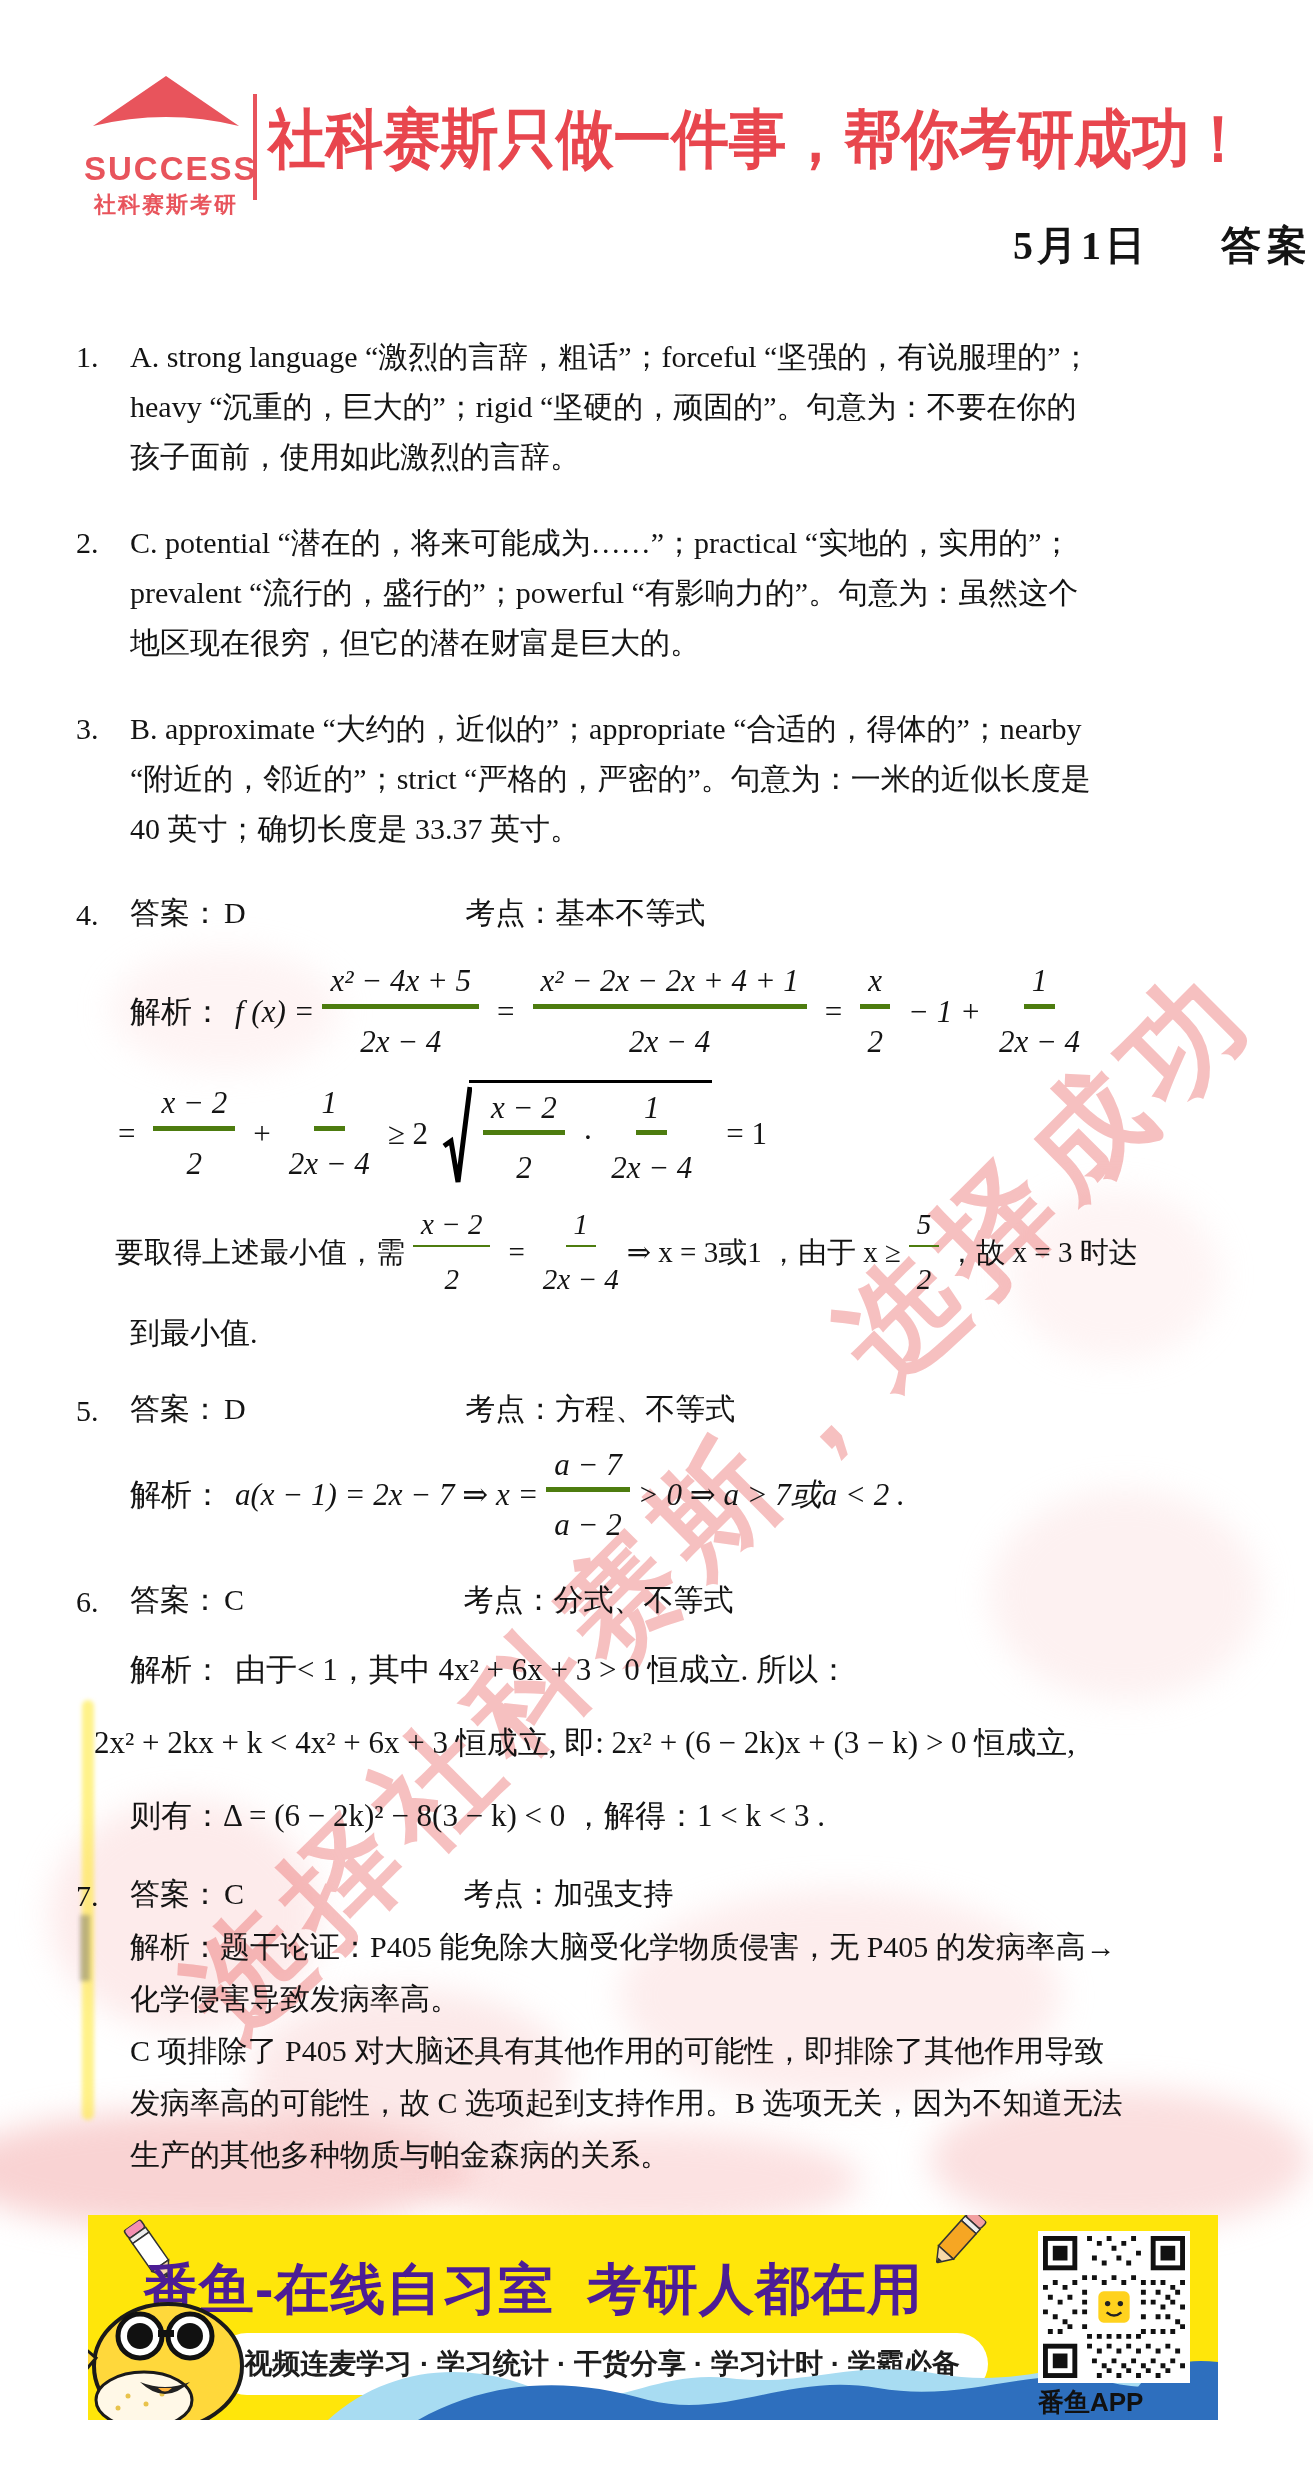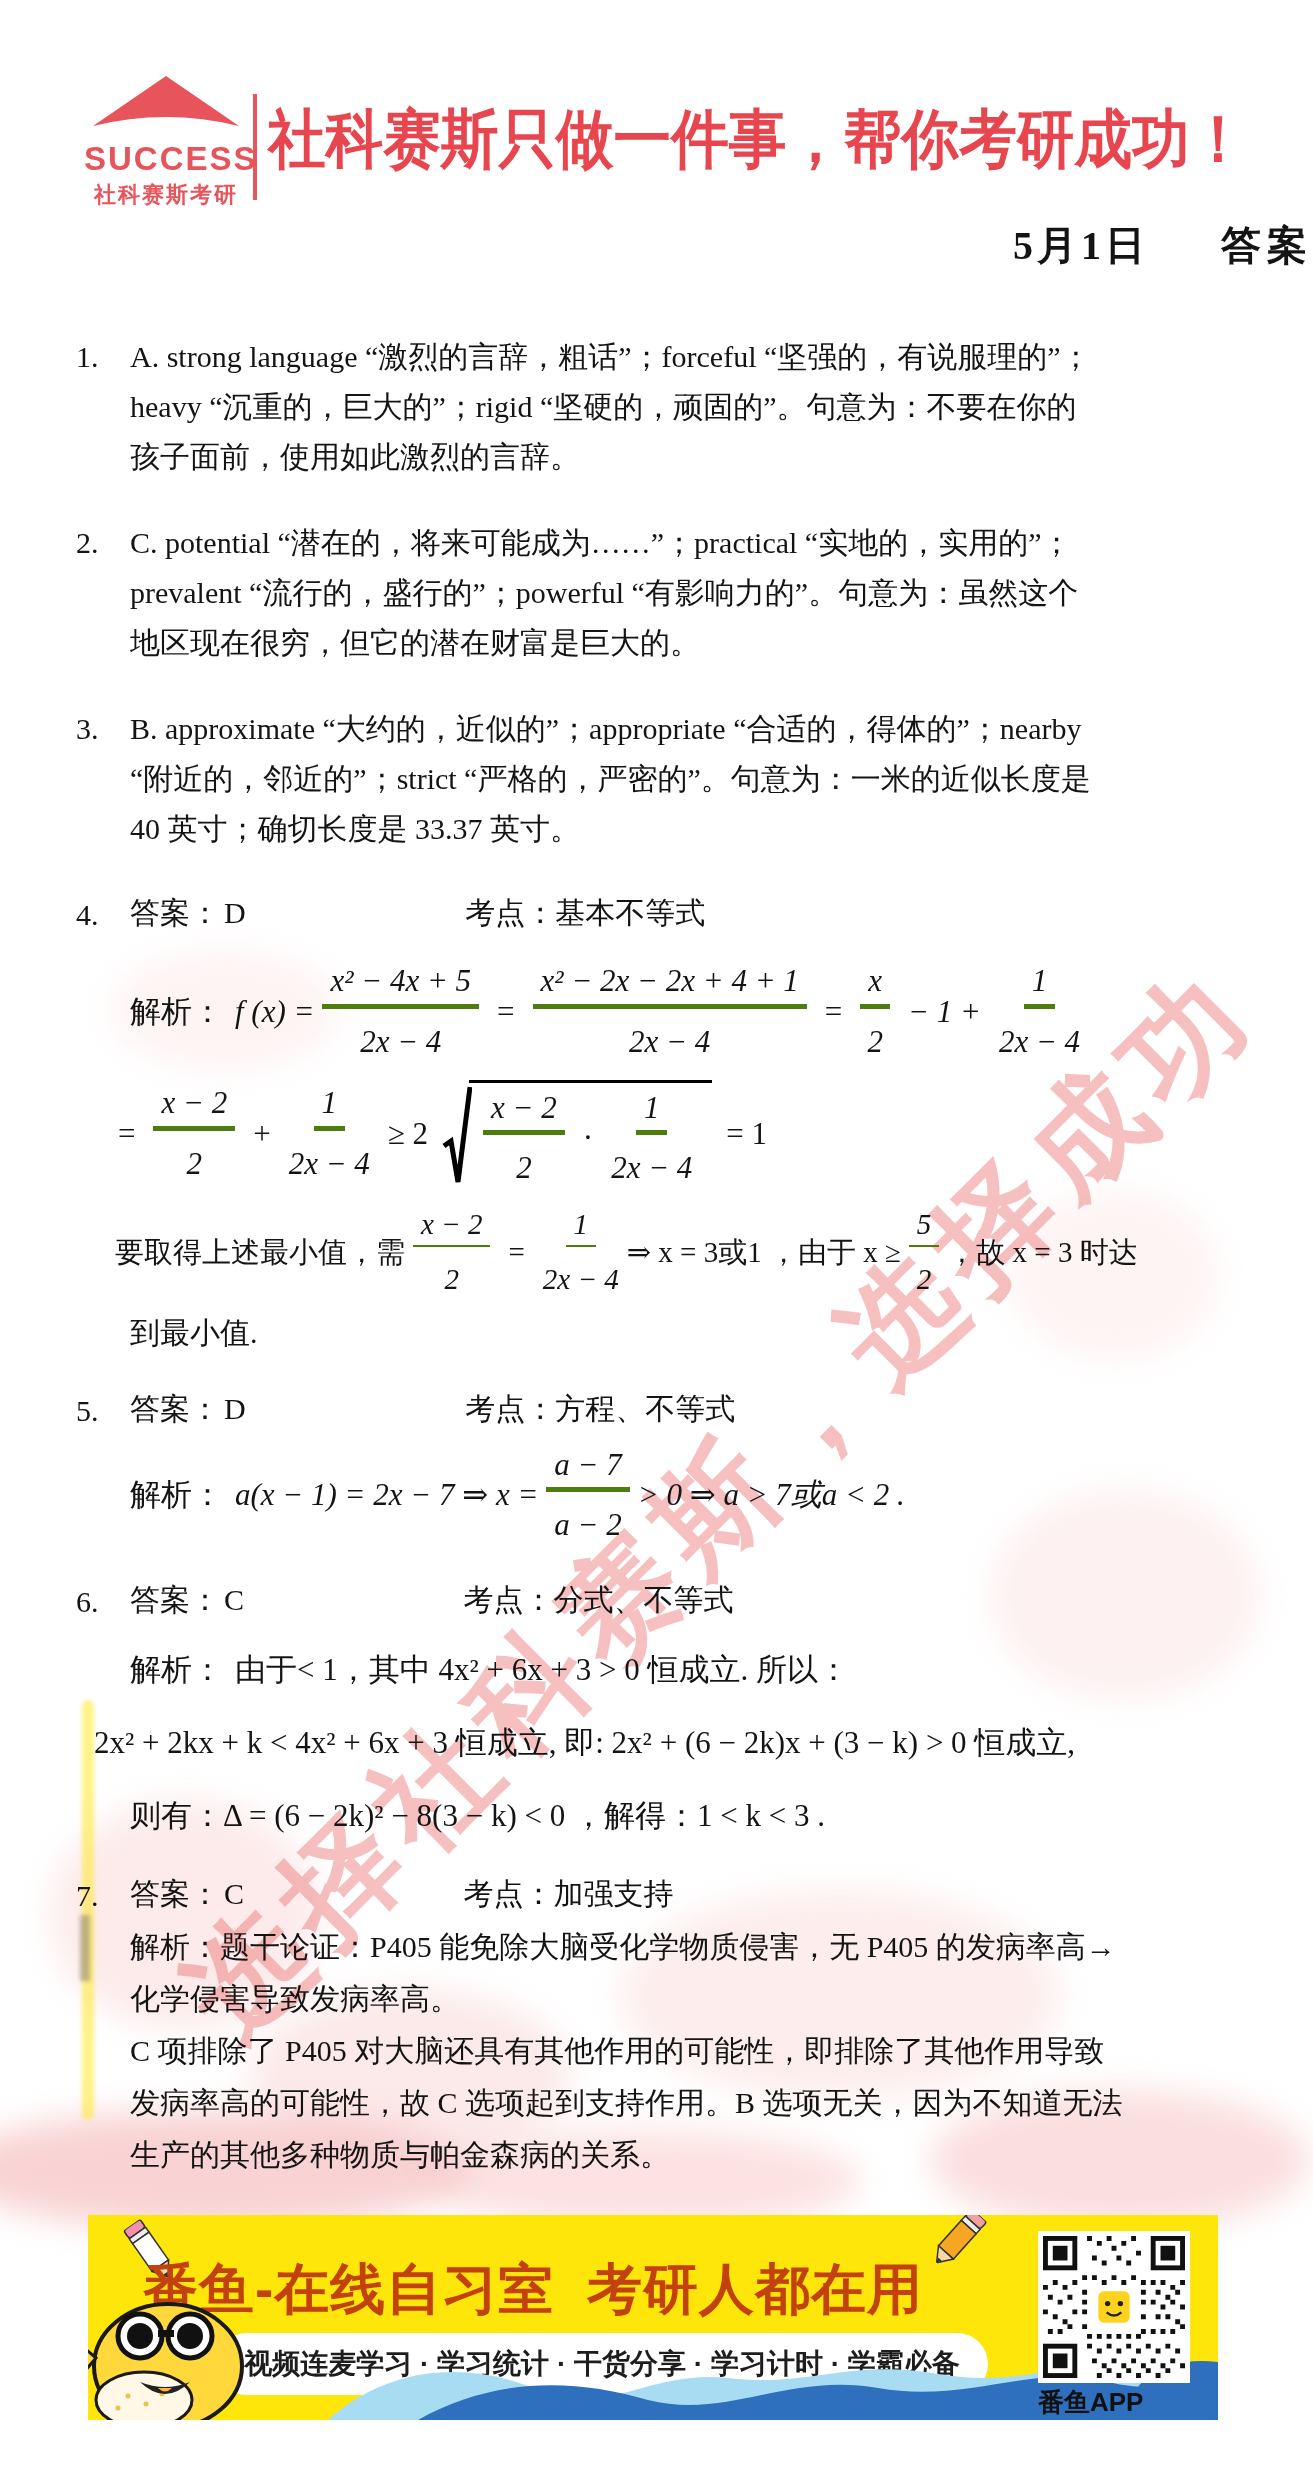--- a/index.html
+++ b/index.html
@@ -20,21 +20,21 @@
   .b9{left:620px;top:1890px;width:440px;height:210px;background:rgba(249,203,203,.35);}
   .stripe-y{position:absolute;left:82px;top:1700px;width:12px;height:420px;background:rgba(255,232,40,.55);filter:blur(2px);border-radius:6px;z-index:0;}
   .smudge{position:absolute;left:80px;top:1915px;width:10px;height:66px;background:rgba(110,110,110,.45);filter:blur(2px);z-index:0;}
   .watermark{
     position:absolute;left:150px;top:1960px;transform:rotate(-45deg);transform-origin:0 0;
     font-family:"Liberation Sans","DejaVu Sans",sans-serif;font-weight:700;font-size:118px;
     letter-spacing:14px;color:rgba(233,104,104,.42);white-space:nowrap;z-index:1;
   }
   
   .logo{position:absolute;left:84px;top:74px;width:164px;text-align:center;color:#E8545C;z-index:2;}
-  .logo-success{font-family:"Liberation Sans","DejaVu Sans",sans-serif;font-weight:800;font-size:33px;letter-spacing:2px;line-height:1;margin-top:8px;}
+  .logo-success{font-family:"Liberation Sans","DejaVu Sans",sans-serif;font-weight:800;font-size:33px;letter-spacing:2px;line-height:1;margin-top:18px;}
   .logo-sub{font-family:"Liberation Sans","DejaVu Sans",sans-serif;font-weight:700;font-size:22px;letter-spacing:2px;margin-top:5px;}
   .divider{position:absolute;left:253px;top:94px;width:4px;height:106px;background:#E8545C;z-index:2;}
   .slogan{
     position:absolute;left:268px;top:98px;z-index:2;
     font-family:"Liberation Sans","DejaVu Sans",sans-serif;font-weight:900;font-size:64px;line-height:1.3;
     color:#E8464E;transform:scaleX(.90);transform-origin:0 0;white-space:nowrap;
   }
   .page-title{position:absolute;top:218px;left:0;width:100%;text-align:right;font-size:40px;font-weight:700;z-index:2;}
   .t-date{margin-right:72px;letter-spacing:4px;}
   .t-label{letter-spacing:6px;}
@@ -64,21 +64,21 @@
   .m3{margin:6px 0 2px;margin-left:-15px;font-size:29px;}
   .m3 .frac .n{border-bottom-width:2px;}
   .tline{margin-top:10px;}
   .i5m{margin:14px 0 6px;}
   .i6m{margin:22px 0 22px;}
   .wline{margin-left:-36px;font-size:31px;line-height:52px;white-space:nowrap;}
   .dline{margin-top:22px;font-size:31px;white-space:nowrap;}
   .q7text{margin-top:4px;line-height:52px;}
   
   .banner{position:absolute;left:88px;top:2215px;width:1130px;height:205px;background:#FFE60A;overflow:hidden;z-index:3;}
-  .b-title{position:absolute;left:55px;top:38px;font-family:"Liberation Sans","DejaVu Sans",sans-serif;font-weight:900;font-size:55px;color:#c2410c;white-space:pre;letter-spacing:1px;text-align:right;}
+  .b-title{position:absolute;left:55px;top:38px;font-family:"Liberation Sans","DejaVu Sans",sans-serif;font-weight:900;font-size:55px;color:#4c1d95;white-space:pre;letter-spacing:1px;text-align:right;}
   .b-pill{position:absolute;left:128px;top:118px;width:772px;height:62px;background:#fff;border-radius:34px;display:flex;align-items:center;justify-content:center;font-family:"Liberation Sans","DejaVu Sans",sans-serif;font-size:28px;font-weight:700;color:#1d1d1d;white-space:nowrap;}
   .b-qr{position:absolute;right:28px;top:16px;width:152px;height:152px;background:#fff;padding:5px;box-sizing:border-box;}
   .b-qr svg{width:100%;height:100%;display:block;}
   .b-qrlabel{position:absolute;right:28px;top:170px;width:152px;text-align:left;font-family:"Liberation Sans","DejaVu Sans",sans-serif;font-weight:800;font-size:26px;color:#111;}
   .b-waves{position:absolute;left:0;bottom:0;width:100%;height:74px;}
   .b-fish{position:absolute;left:0px;bottom:-6px;width:172px;height:130px;}
   .pencil{position:absolute;width:64px;height:64px;}
   .pencil-l{left:30px;top:4px;transform:rotate(-35deg);}
   .pencil-r{left:838px;top:-8px;transform:rotate(42deg);}
 </style>

